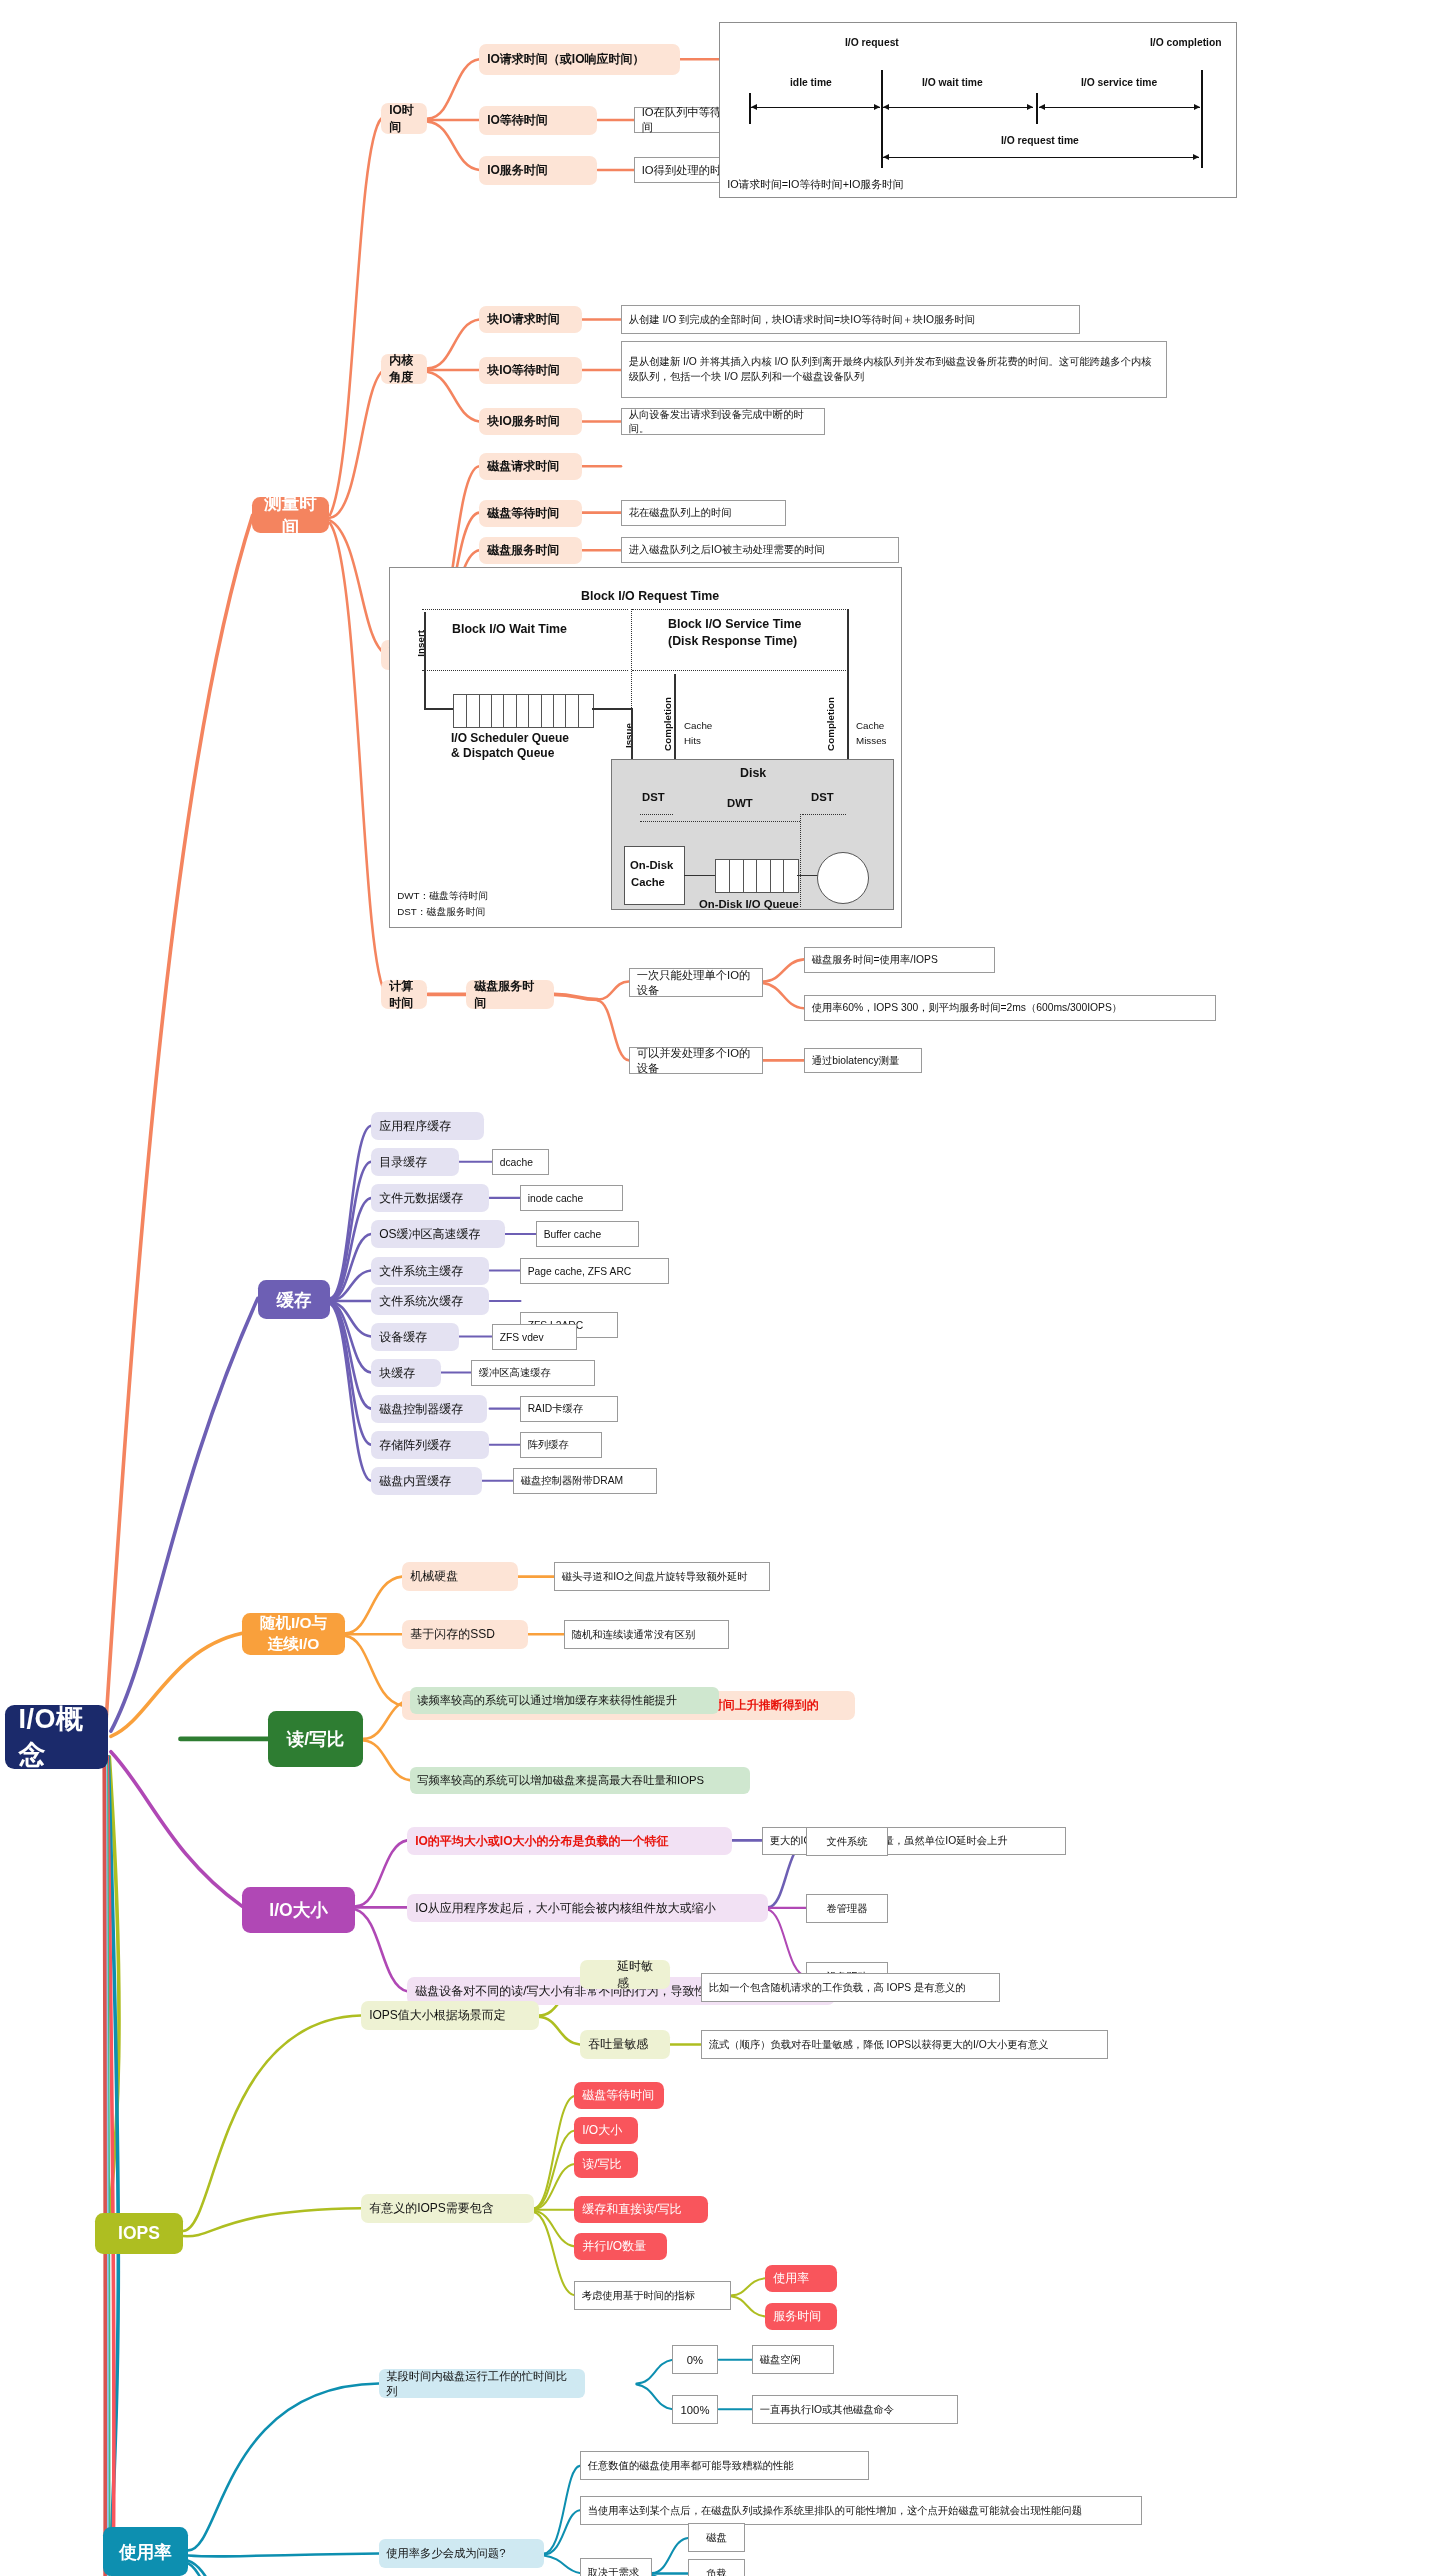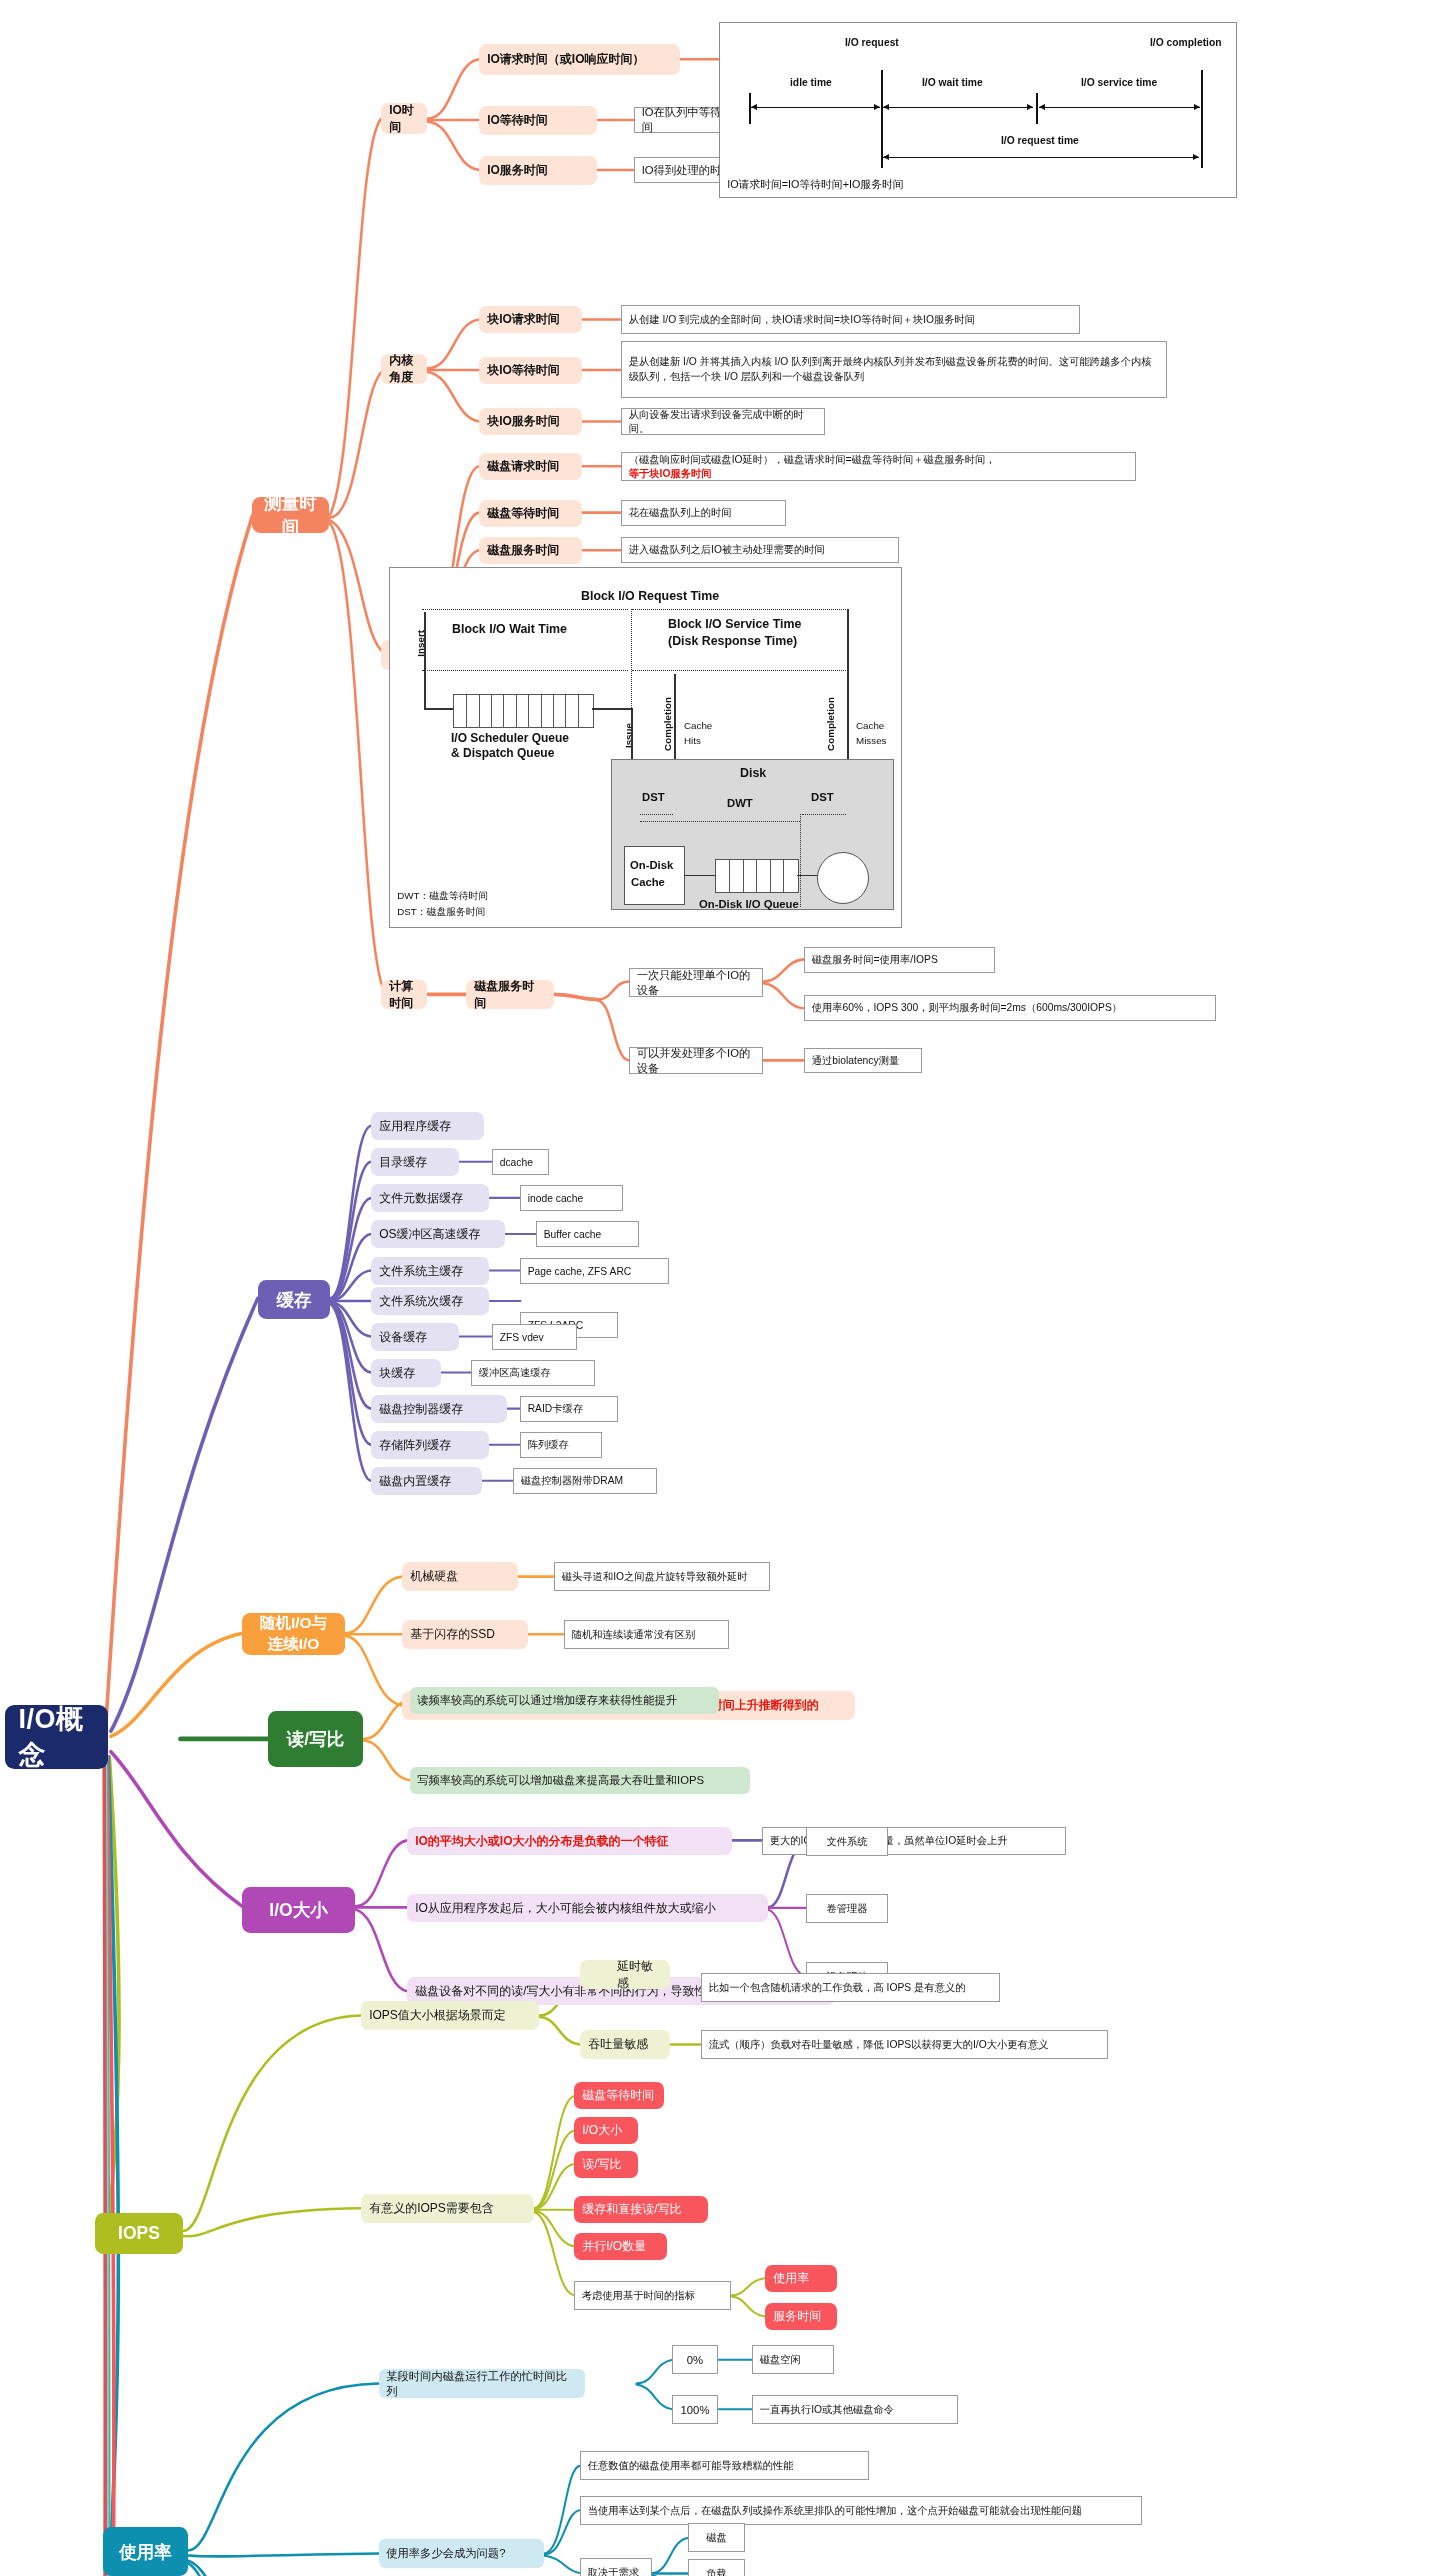--- a/index.html
+++ b/index.html
@@ -289,26 +289,20 @@
   </div>
   <div class="node box sm" style="left:621px;top:408px;width:204px;height:27px;">
     <span>从向设备发出请求到设备完成中断的时间。</span>
   </div>
 
   <div class="node pill c-orange-l bold" style="left:381px;top:640px;width:46px;height:30px;justify-content:center;">
     <span>磁盘角度</span>
   </div>
   <div class="node pill c-orange-l bold" style="left:479px;top:453px;width:103px;height:27px;">
     <span>磁盘请求时间</span>
-  </div>
-  <div class="node box sm" style="left:621px;top:452px;width:515px;height:29px;">
-    <span>
-        <span>（磁盘响应时间或磁盘IO延时），磁盘请求时间=磁盘等待时间＋磁盘服务时间，</span>
-        <span class="red-txt">等于块IO服务时间</span>
-      </span>
   </div>
   <div class="node pill c-orange-l bold" style="left:479px;top:500px;width:103px;height:27px;">
     <span>磁盘等待时间</span>
   </div>
   <div class="node box sm" style="left:621px;top:500px;width:165px;height:26px;">
     <span>花在磁盘队列上的时间</span>
   </div>
   <div class="node pill c-orange-l bold" style="left:479px;top:537px;width:103px;height:27px;">
     <span>磁盘服务时间</span>
   </div>
@@ -444,21 +438,21 @@
     </div>
   <div class="node box sm" style="left:492px;top:1324px;width:85px;height:26px;">
       <span>ZFS vdev</span>
     </div>
   <div class="node pill c-purple-l" style="left:371px;top:1359px;width:70px;height:28px;">
       <span>块缓存</span>
     </div>
   <div class="node box sm" style="left:471px;top:1360px;width:124px;height:26px;">
       <span>缓冲区高速缓存</span>
     </div>
-  <div class="node pill c-purple-l" style="left:371px;top:1395px;width:136px;height:28px;">
+  <div class="node pill c-purple-l" style="left:371px;top:1395px;width:116px;height:28px;">
       <span>磁盘控制器缓存</span>
     </div>
   <div class="node box sm" style="left:520px;top:1396px;width:98px;height:26px;">
       <span>RAID卡缓存</span>
     </div>
   <div class="node pill c-purple-l" style="left:371px;top:1431px;width:118px;height:28px;">
       <span>存储阵列缓存</span>
     </div>
   <div class="node box sm" style="left:520px;top:1432px;width:82px;height:26px;">
       <span>阵列缓存</span>

